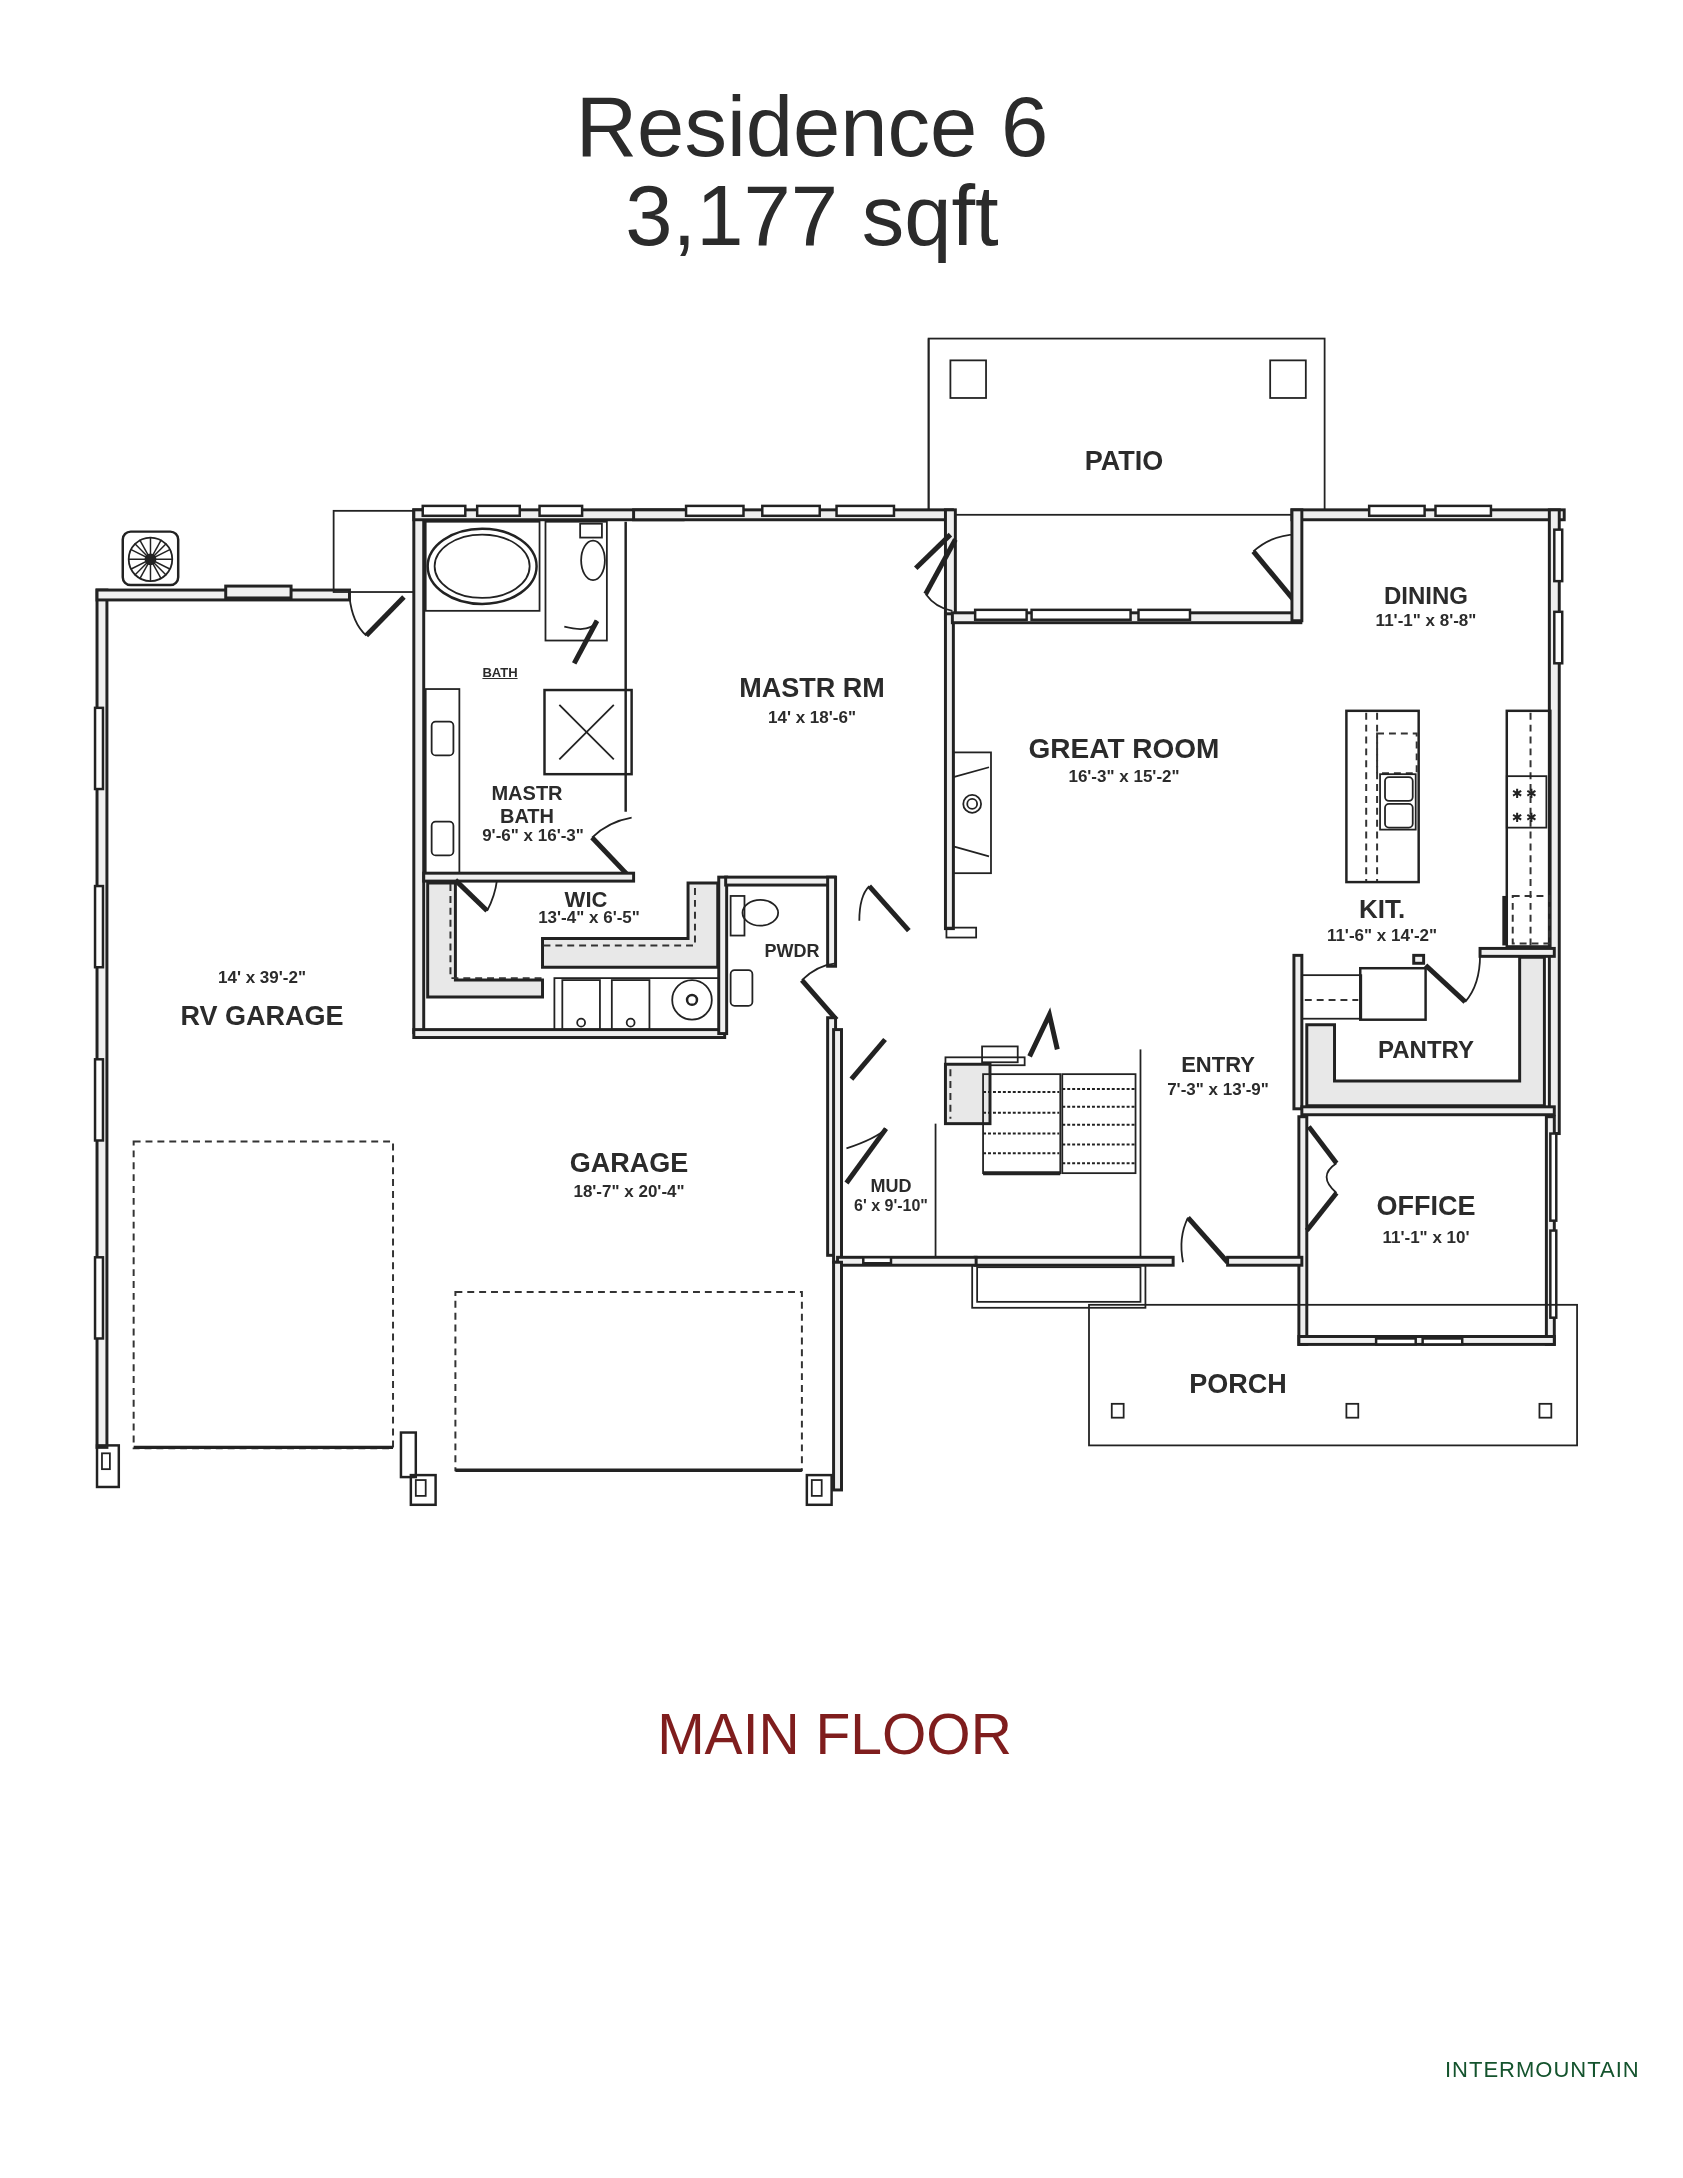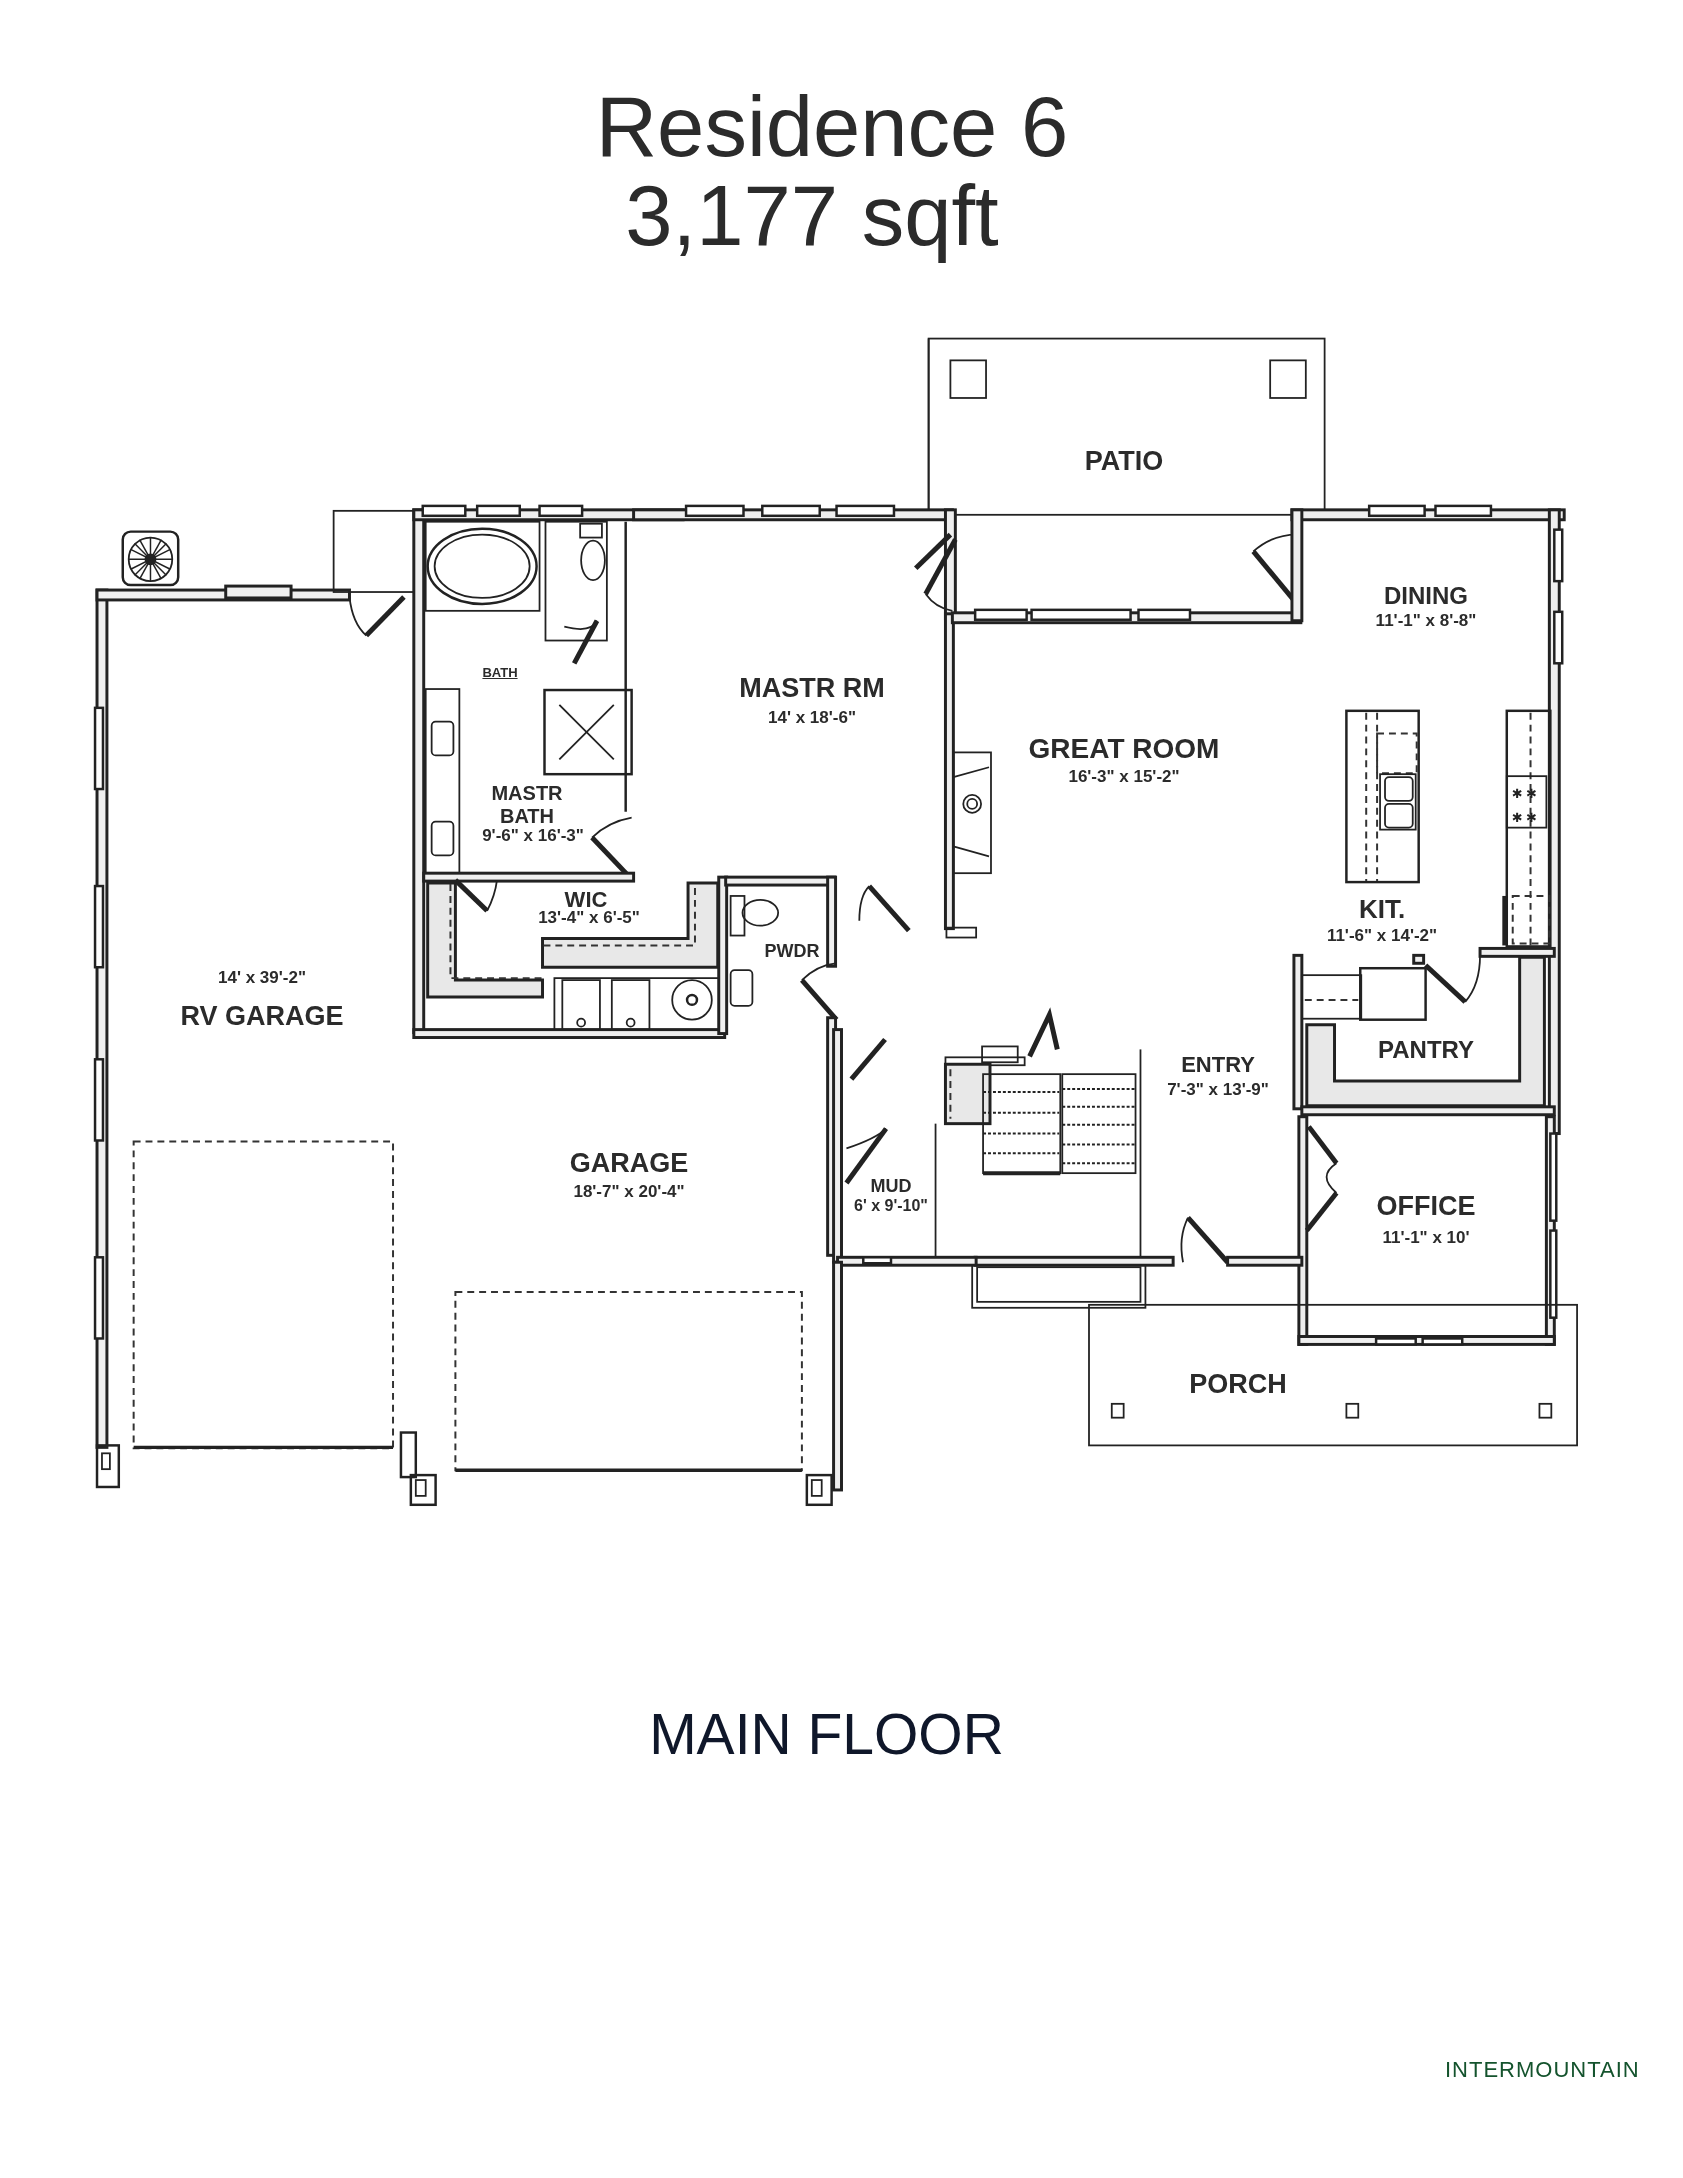--- a/index.html
+++ b/index.html
@@ -1,23 +1,23 @@
 <!DOCTYPE html>
 <html><head>
 <meta charset="utf-8">
 <style>
   html, body { margin: 0; padding: 0; background: #ffffff; }
   body { width: 1683px; height: 2178px; position: relative; overflow: hidden;
          font-family: "Liberation Sans", sans-serif; color: #2b2b2b; }
   .title { position: absolute; left: 0; width: 1624px; text-align: center;
            font-size: 85px; line-height: 91px; color: #2b2b2b; }
-  #title1 { top: 81px; margin-left: 20px; }
+  #title1 { top: 81px; }
   #title2 { top: 170px; }
-  .floor-label { position: absolute; top: 1701px; left: 0; width: 1653px; text-align: center;
-                 font-size: 57px; color: #0f172a; }
+  .floor-label { position: absolute; top: 1701px; left: 8px; width: 1653px; text-align: center;
+                 font-size: 57px; color: #7f1d1d; }
   .watermark { position: absolute; top: 2057px; left: 1445px; font-size: 22px;
                letter-spacing: 1px; color: #14532d; }
   svg { position: absolute; left: 0; top: 0; }
   .wall { fill: #efefef; stroke: #222; stroke-width: 3; }
   .line { fill: none; stroke: #222; stroke-width: 2.5; }
   .thin { fill: none; stroke: #222; stroke-width: 1.8; }
   .door { fill: none; stroke: #222; stroke-width: 5; }
   .arc { fill: none; stroke: #222; stroke-width: 1.8; }
   .dash { fill: none; stroke: #333; stroke-width: 2; stroke-dasharray: 7 5; }
   .shade { fill: #e8e8e8; stroke: #222; stroke-width: 3; }

